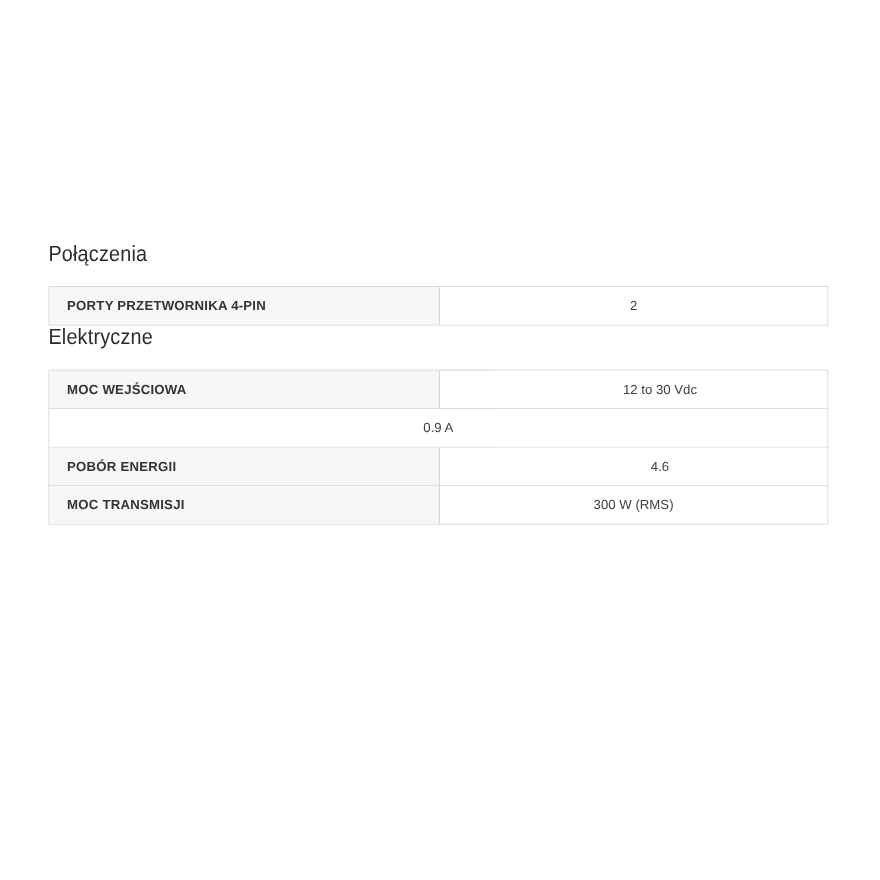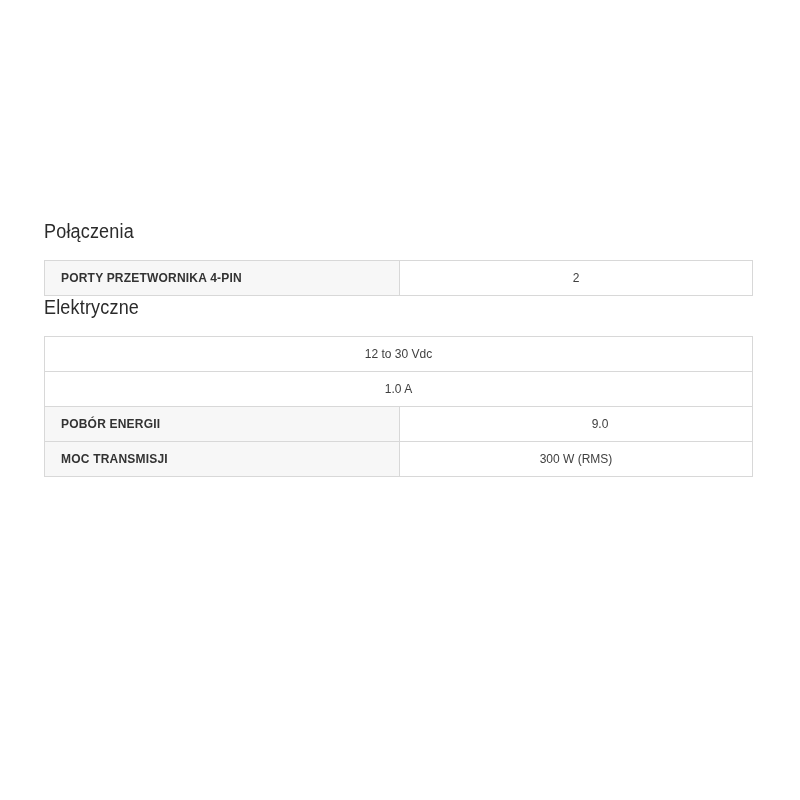--- a/index.html
+++ b/index.html
@@ -80,28 +80,29 @@
         <div class="cell label">PORTY PRZETWORNIKA 4-PIN</div>
         <div class="cell value">2</div>
       </div>
     </div>
   </section>
 
   <section class="spec-section">
     <h2 class="section-title">Elektryczne</h2>
     <div class="spec-table">
       <div class="spec-row">
+        <div class="cell label">MOC WEJŚCIOWA</div>
         <div class="cell value">12 to 30 Vdc</div>
       </div>
       <div class="spec-row">
-        <div class="cell value">1.0 A</div>
+        <div class="cell value">0.9 A</div>
       </div>
       <div class="spec-row">
         <div class="cell label">POBÓR ENERGII</div>
-        <div class="cell value">9.0</div>
+        <div class="cell value">4.6</div>
       </div>
       <div class="spec-row">
         <div class="cell label">MOC TRANSMISJI</div>
         <div class="cell value">300 W (RMS)</div>
       </div>
     </div>
   </section>
 
 </div>
 

